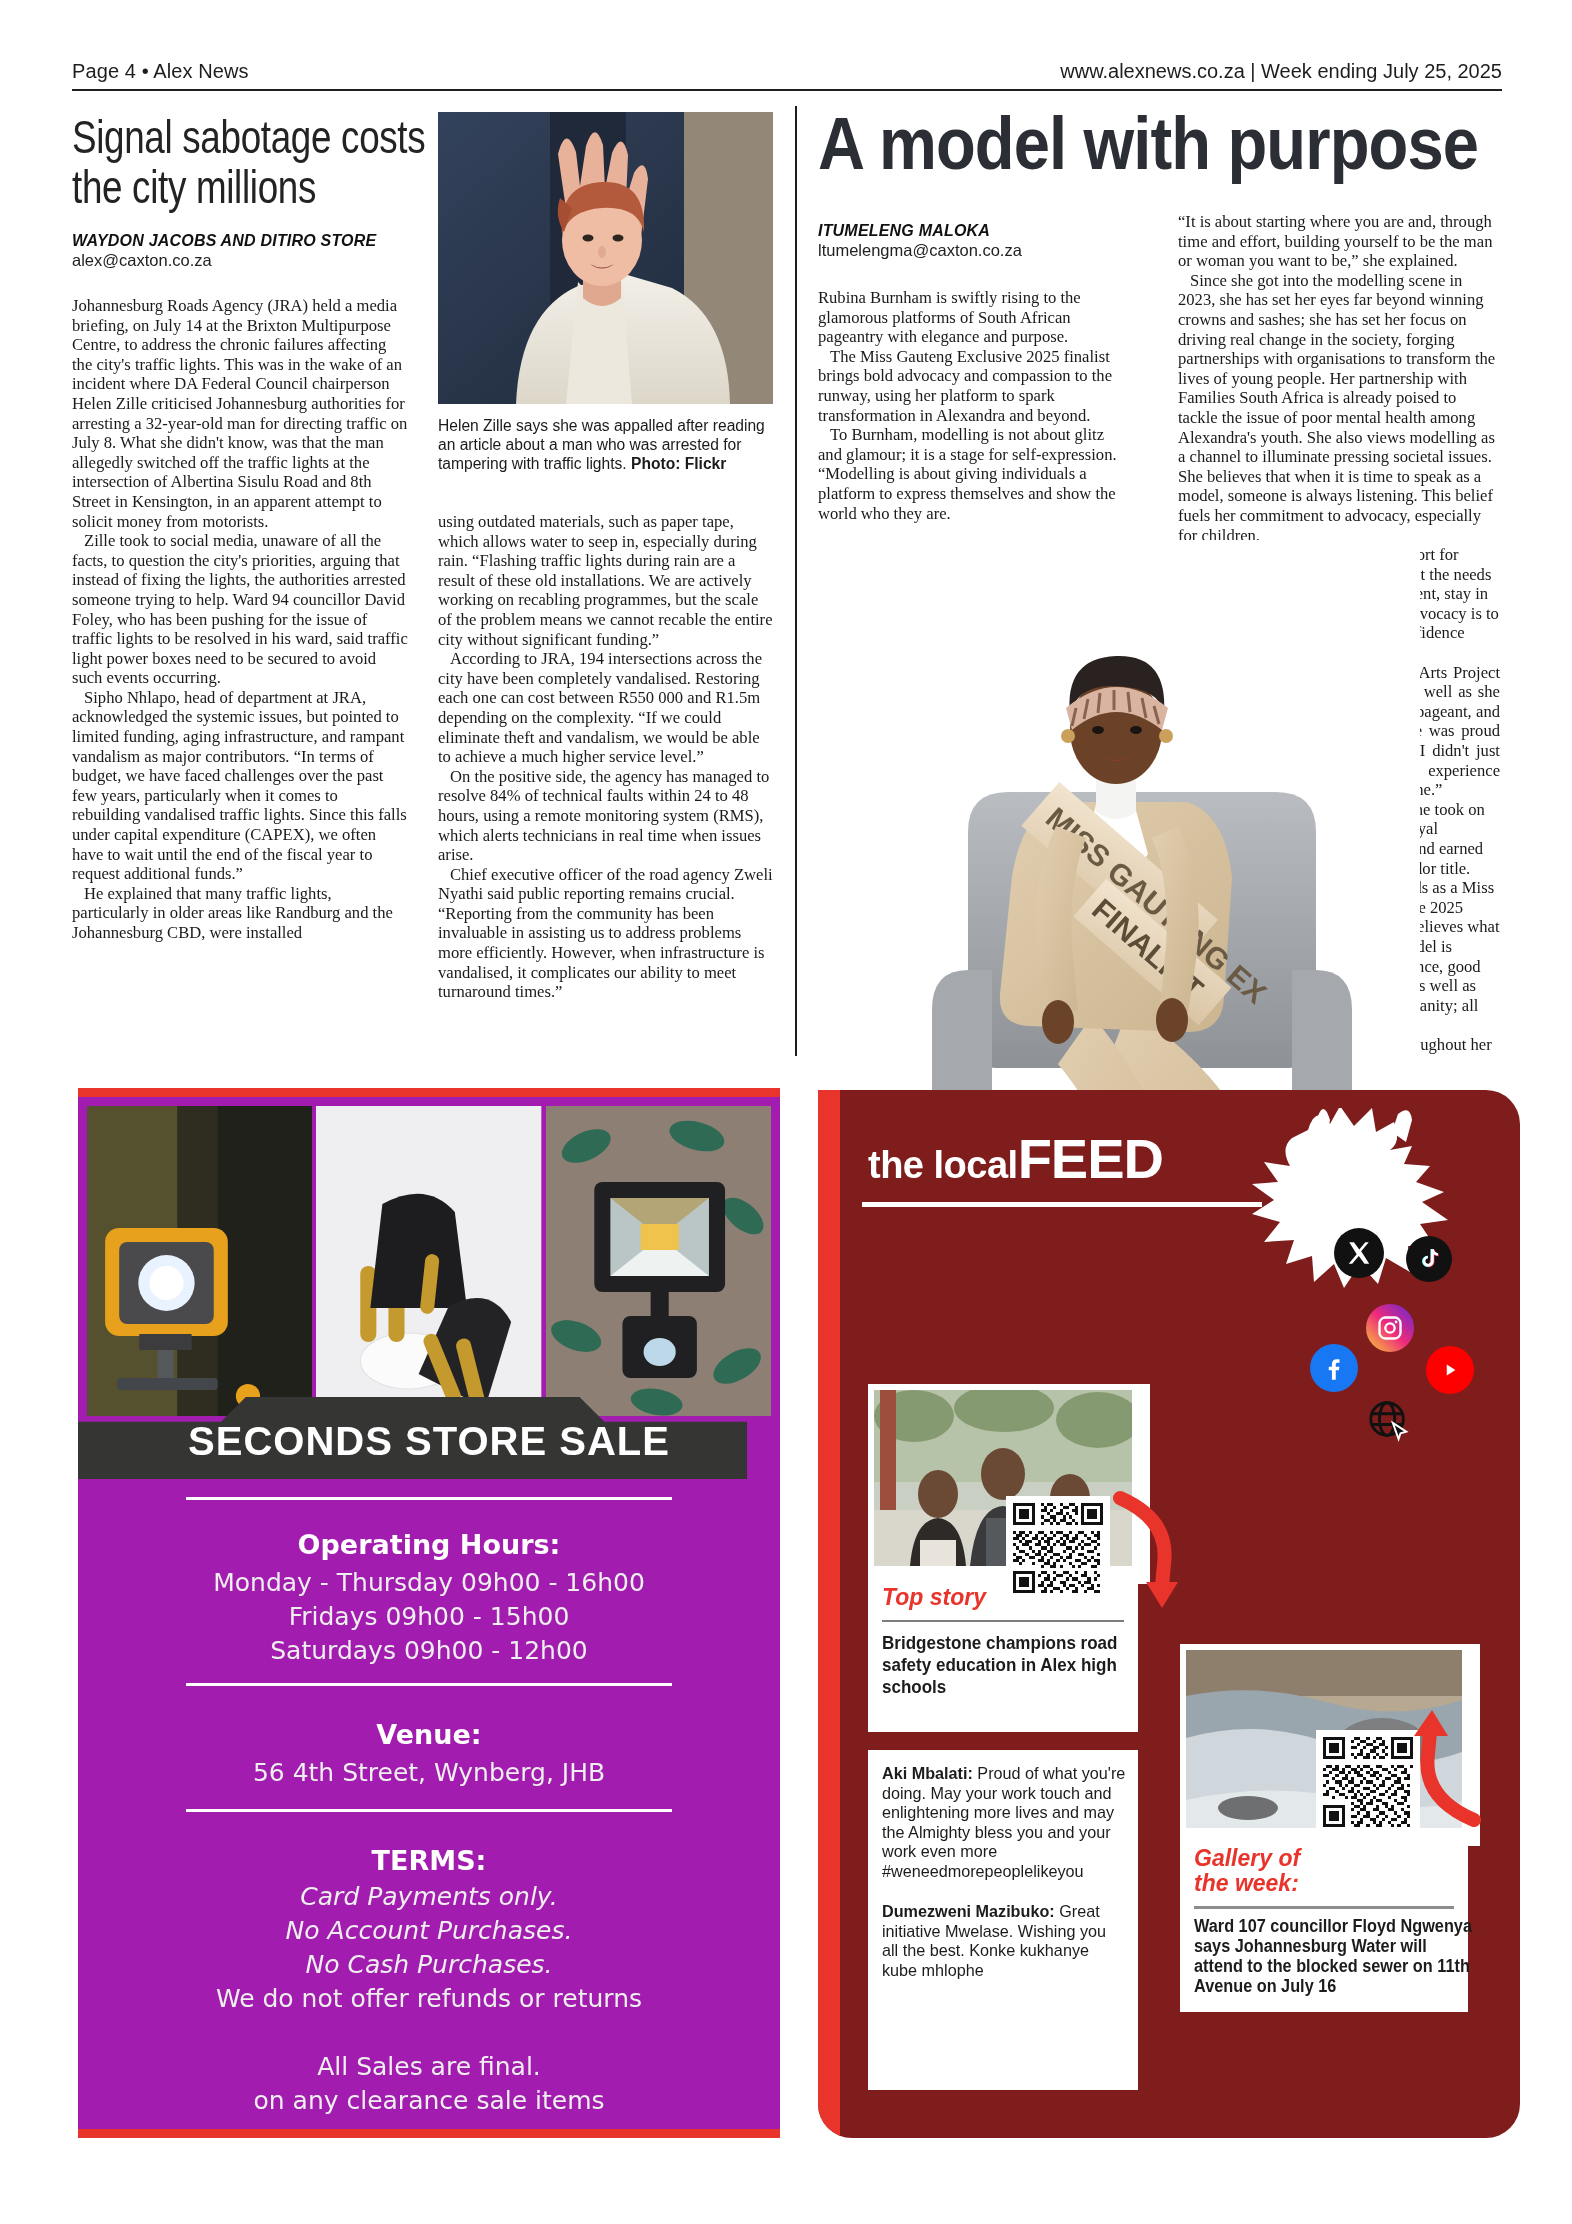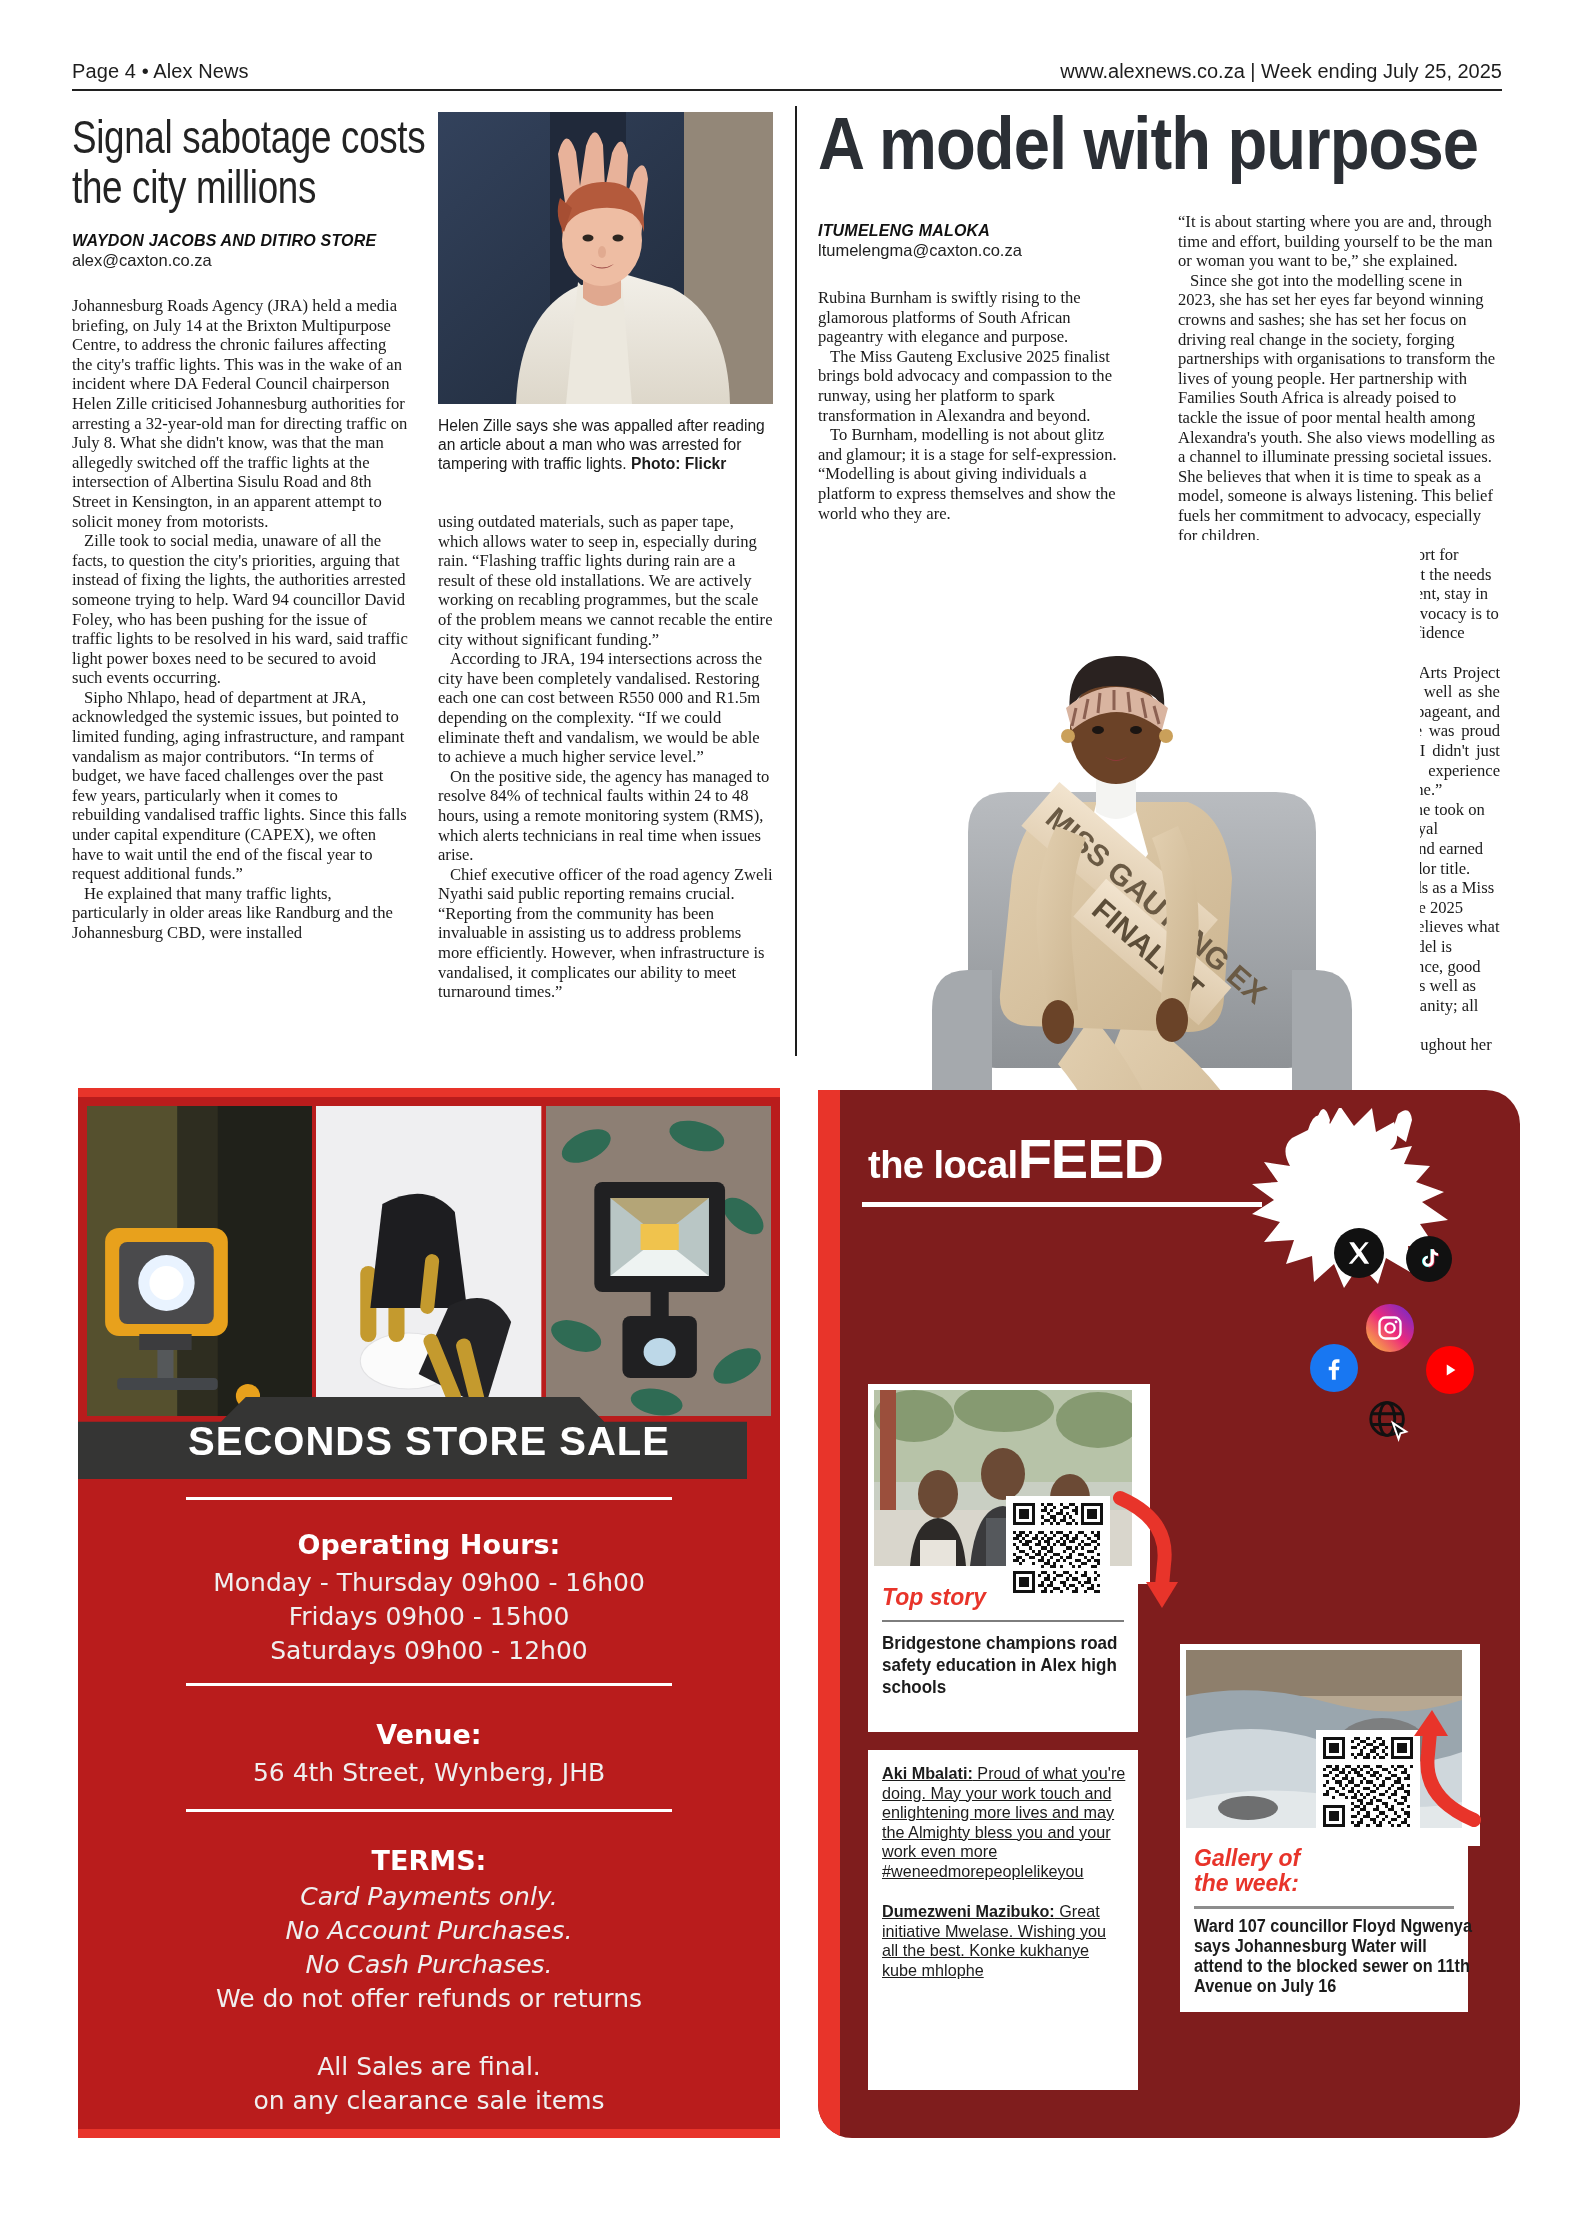--- a/index.html
+++ b/index.html
@@ -40,21 +40,21 @@
   .rcol2{position:absolute;left:1178px;top:204px;width:322px;margin-top:8px;}
 
   .model-photo{position:absolute;left:860px;top:540px;width:560px;height:730px;overflow:hidden;}
   .cap-right{position:absolute;left:1302px;top:1262px;width:204px;
              font-family:"Liberation Sans",sans-serif;font-size:15.4px;line-height:18.6px;color:#1b1b1b;}
 
   
   .vrule{position:absolute;left:795px;top:106px;width:2px;height:950px;background:#1d1d1d;}
 
   
-  .ad{position:absolute;left:78px;top:1088px;width:702px;height:1050px;background:#b91c1c;
+  .ad{position:absolute;left:78px;top:1088px;width:702px;height:1050px;background:#a21caf;
       border-top:9px solid #e8342a;border-bottom:9px solid #e8342a;box-sizing:border-box;}
   .ad-photos{position:absolute;left:9px;top:9px;right:9px;height:310px;display:flex;gap:4px;}
   .ad-photos > div{flex:1;position:relative;overflow:hidden;}
 
   .ad-banner{position:absolute;left:0;right:0;top:300px;height:82px;}
   .ad-title{position:absolute;left:0;right:0;top:322px;text-align:center;
             font-family:"Liberation Sans",sans-serif;font-weight:bold;font-size:40px;letter-spacing:1px;color:#fff;}
   .ad-hr{position:absolute;height:3px;background:#fff;left:108px;right:108px;}
   .ad-sub{font-family:"DejaVu Sans",sans-serif;font-weight:bold;font-size:27px;color:#fff;text-align:center;}
   .ad-line{font-family:"DejaVu Sans",sans-serif;font-size:25px;color:#efefef;text-align:center;line-height:34px;}
@@ -71,21 +71,21 @@
 
   .splat{position:absolute;right:8px;top:18px;width:300px;height:270px;}
 
   .sm-icon{position:absolute;border-radius:50%;display:flex;align-items:center;justify-content:center;}
 
   .card{position:absolute;background:#fff;}
   .top-story-label{font-family:"Liberation Sans",sans-serif;font-weight:bold;font-style:italic;
                    font-size:23px;color:#e8342a;}
   .story-head{font-family:"Liberation Sans",sans-serif;font-weight:bold;font-size:18.5px;line-height:22px;color:#1c1c1c;
               transform:scaleX(.92);transform-origin:left top;}
-  .comment{font-family:"Liberation Sans",sans-serif;font-size:16.2px;line-height:19.5px;color:#1c1c1c;text-decoration:underline;}
+  .comment{font-family:"Liberation Sans",sans-serif;font-size:16.2px;line-height:19.5px;color:#1c1c1c;}
   .comment b{font-weight:bold;}
   .gallery-label{font-family:"Liberation Sans",sans-serif;font-weight:bold;font-style:italic;font-size:23px;
                  line-height:25px;color:#e8342a;}
   .gallery-text{font-family:"Liberation Sans",sans-serif;font-weight:bold;font-size:17.5px;line-height:20px;color:#1c1c1c;
                 transform:scaleX(.93);transform-origin:left top;}
 
   .qr{background:#fff;padding:7px;box-sizing:border-box;}
 </style>
 </head>
 <body>

